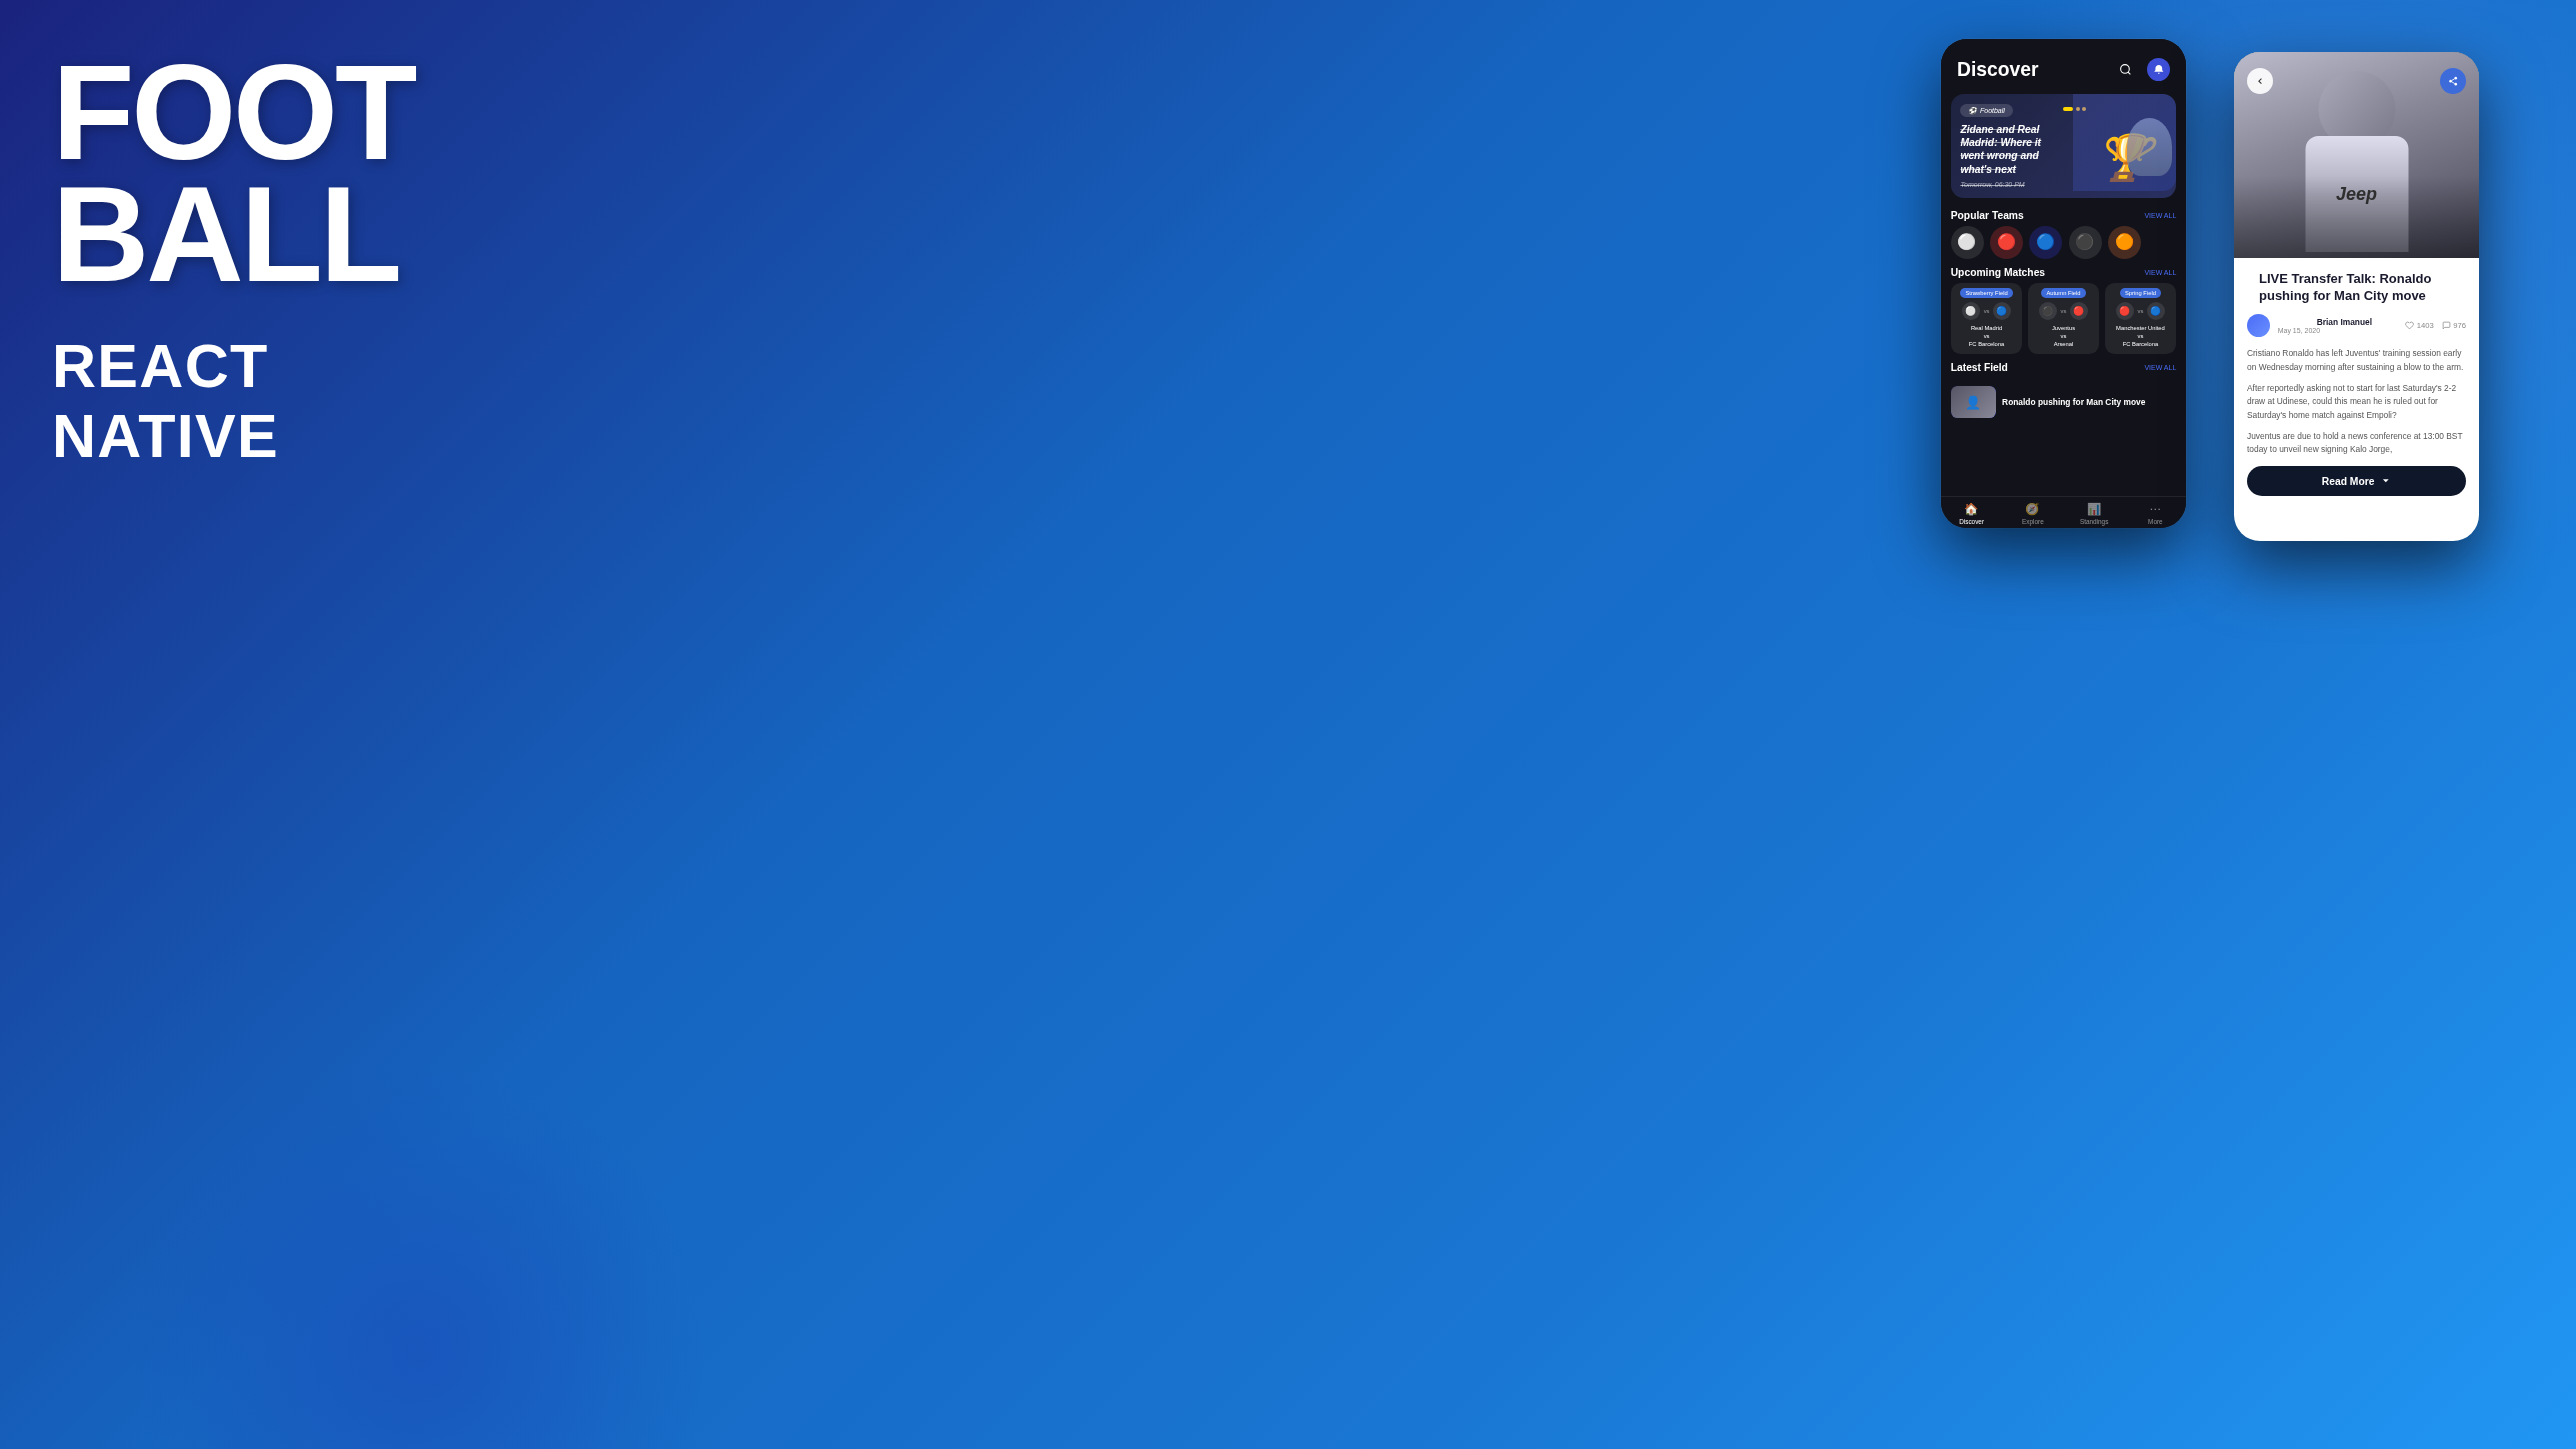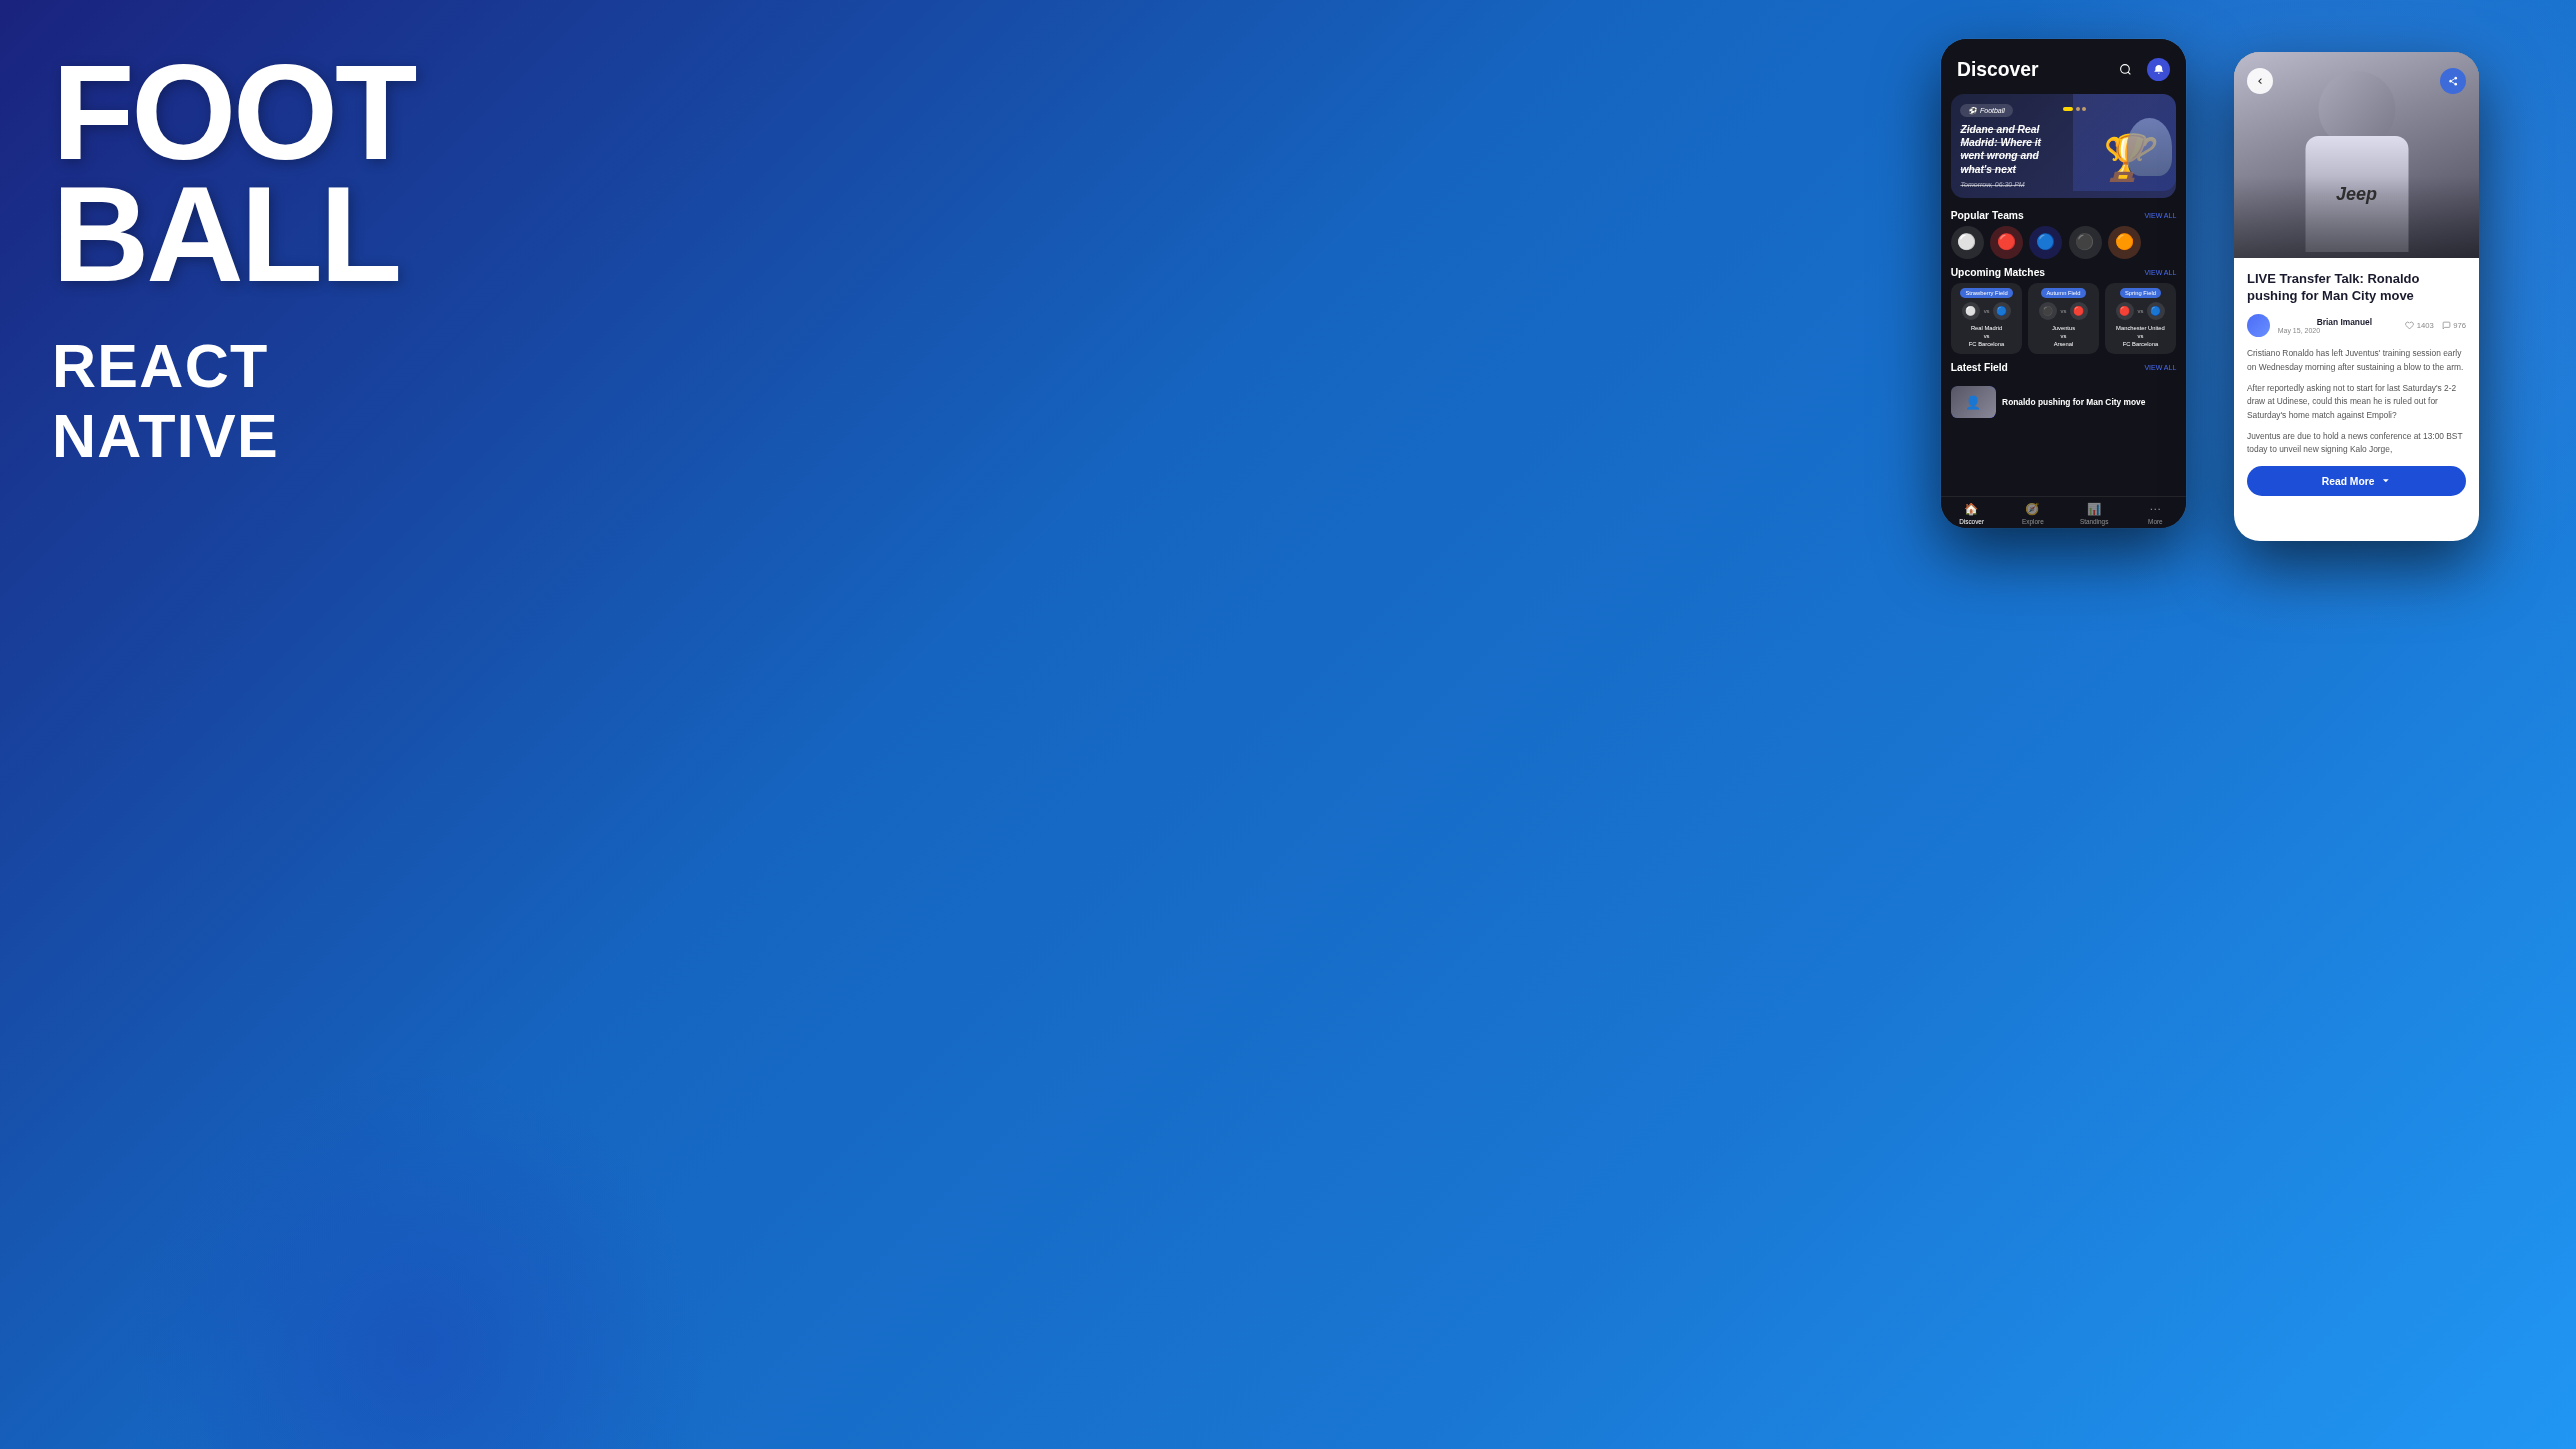--- a/index.html
+++ b/index.html
@@ -434,20 +434,21 @@
       padding: 13px;
       background: #ffffff;
     }
 
     .article-title {
       font-size: 13px;
       font-weight: 800;
       color: #1a1a2e;
       line-height: 1.3;
       margin-bottom: 9.7px;
+      margin-left: 12px;
     }
 
     .article-meta {
       display: flex;
       align-items: center;
       gap: 7.7px;
       margin-bottom: 9.7px;
     }
 
     .author-avatar {
@@ -489,21 +490,21 @@
 
     .article-body {
       font-size: 8.4px;
       color: #555;
       line-height: 1.6;
       margin-bottom: 7.7px;
     }
 
     .read-more-btn {
       width: 100%;
-      background: #1d4ed8;
+      background: #0f172a;
       color: #ffffff;
       border: none;
       border-radius: 19.3px;
       padding: 9px 13px;
       font-size: 10.3px;
       font-weight: 700;
       cursor: pointer;
       display: flex;
       align-items: center;
       justify-content: center;

